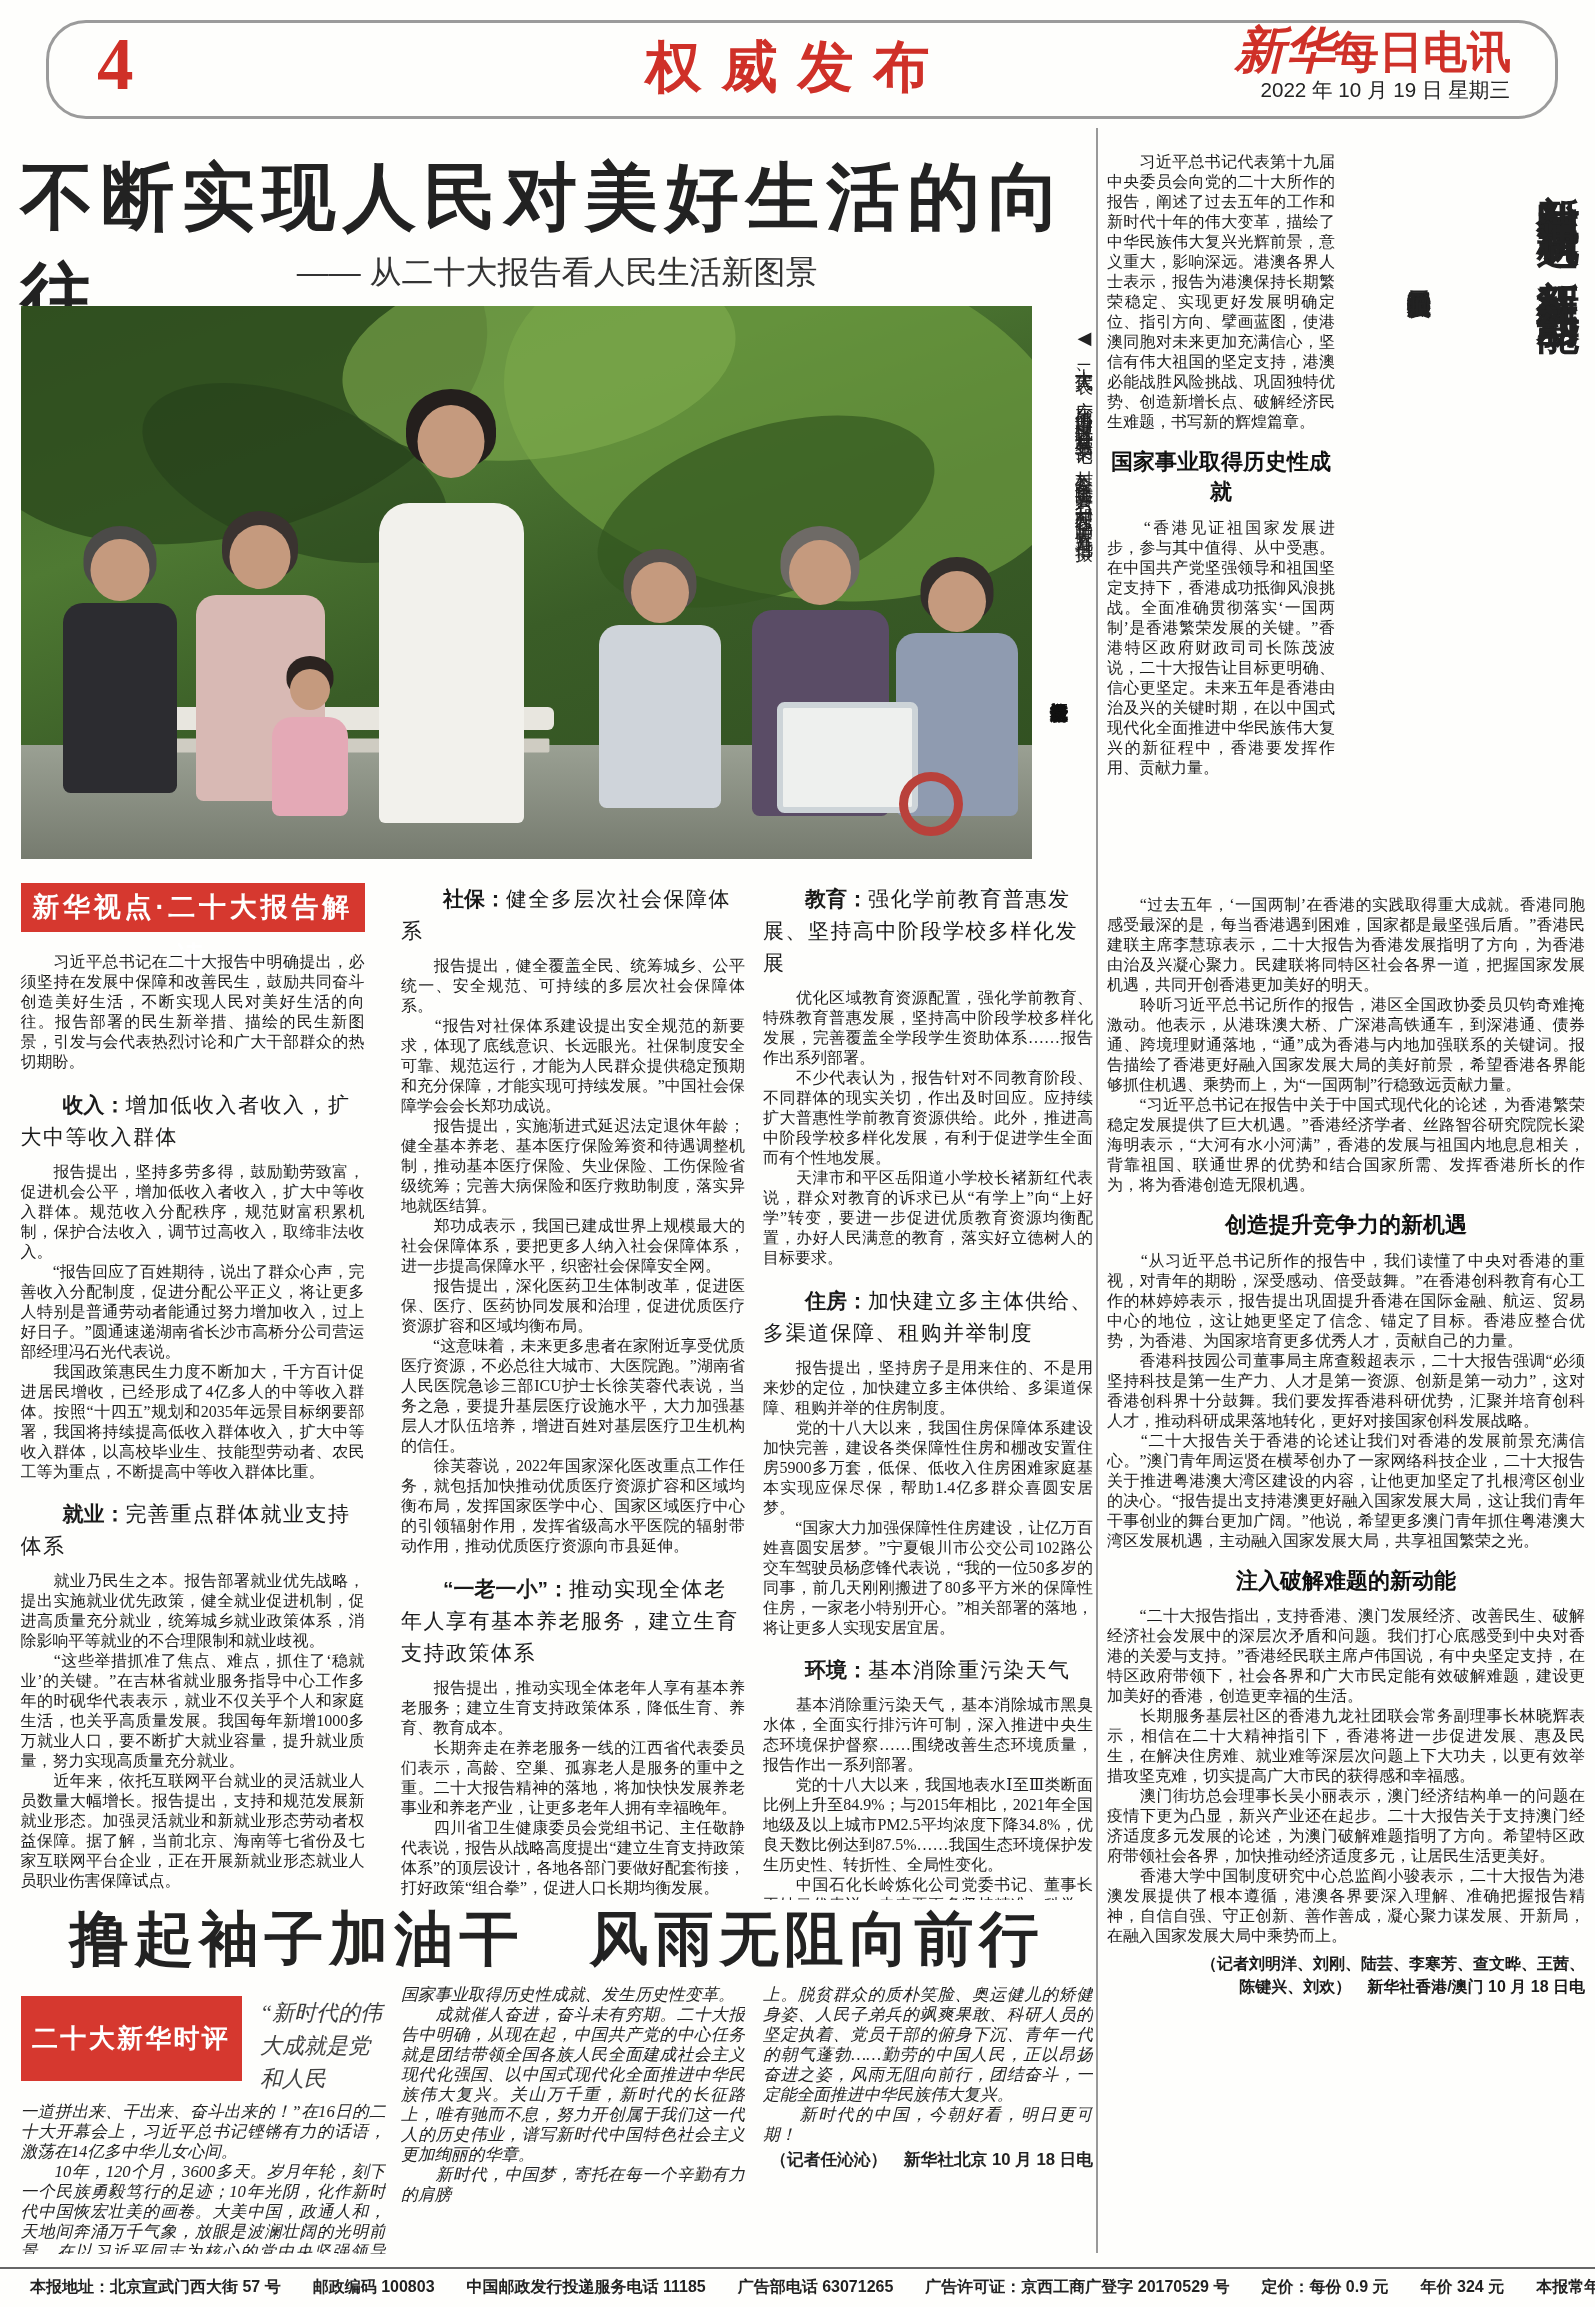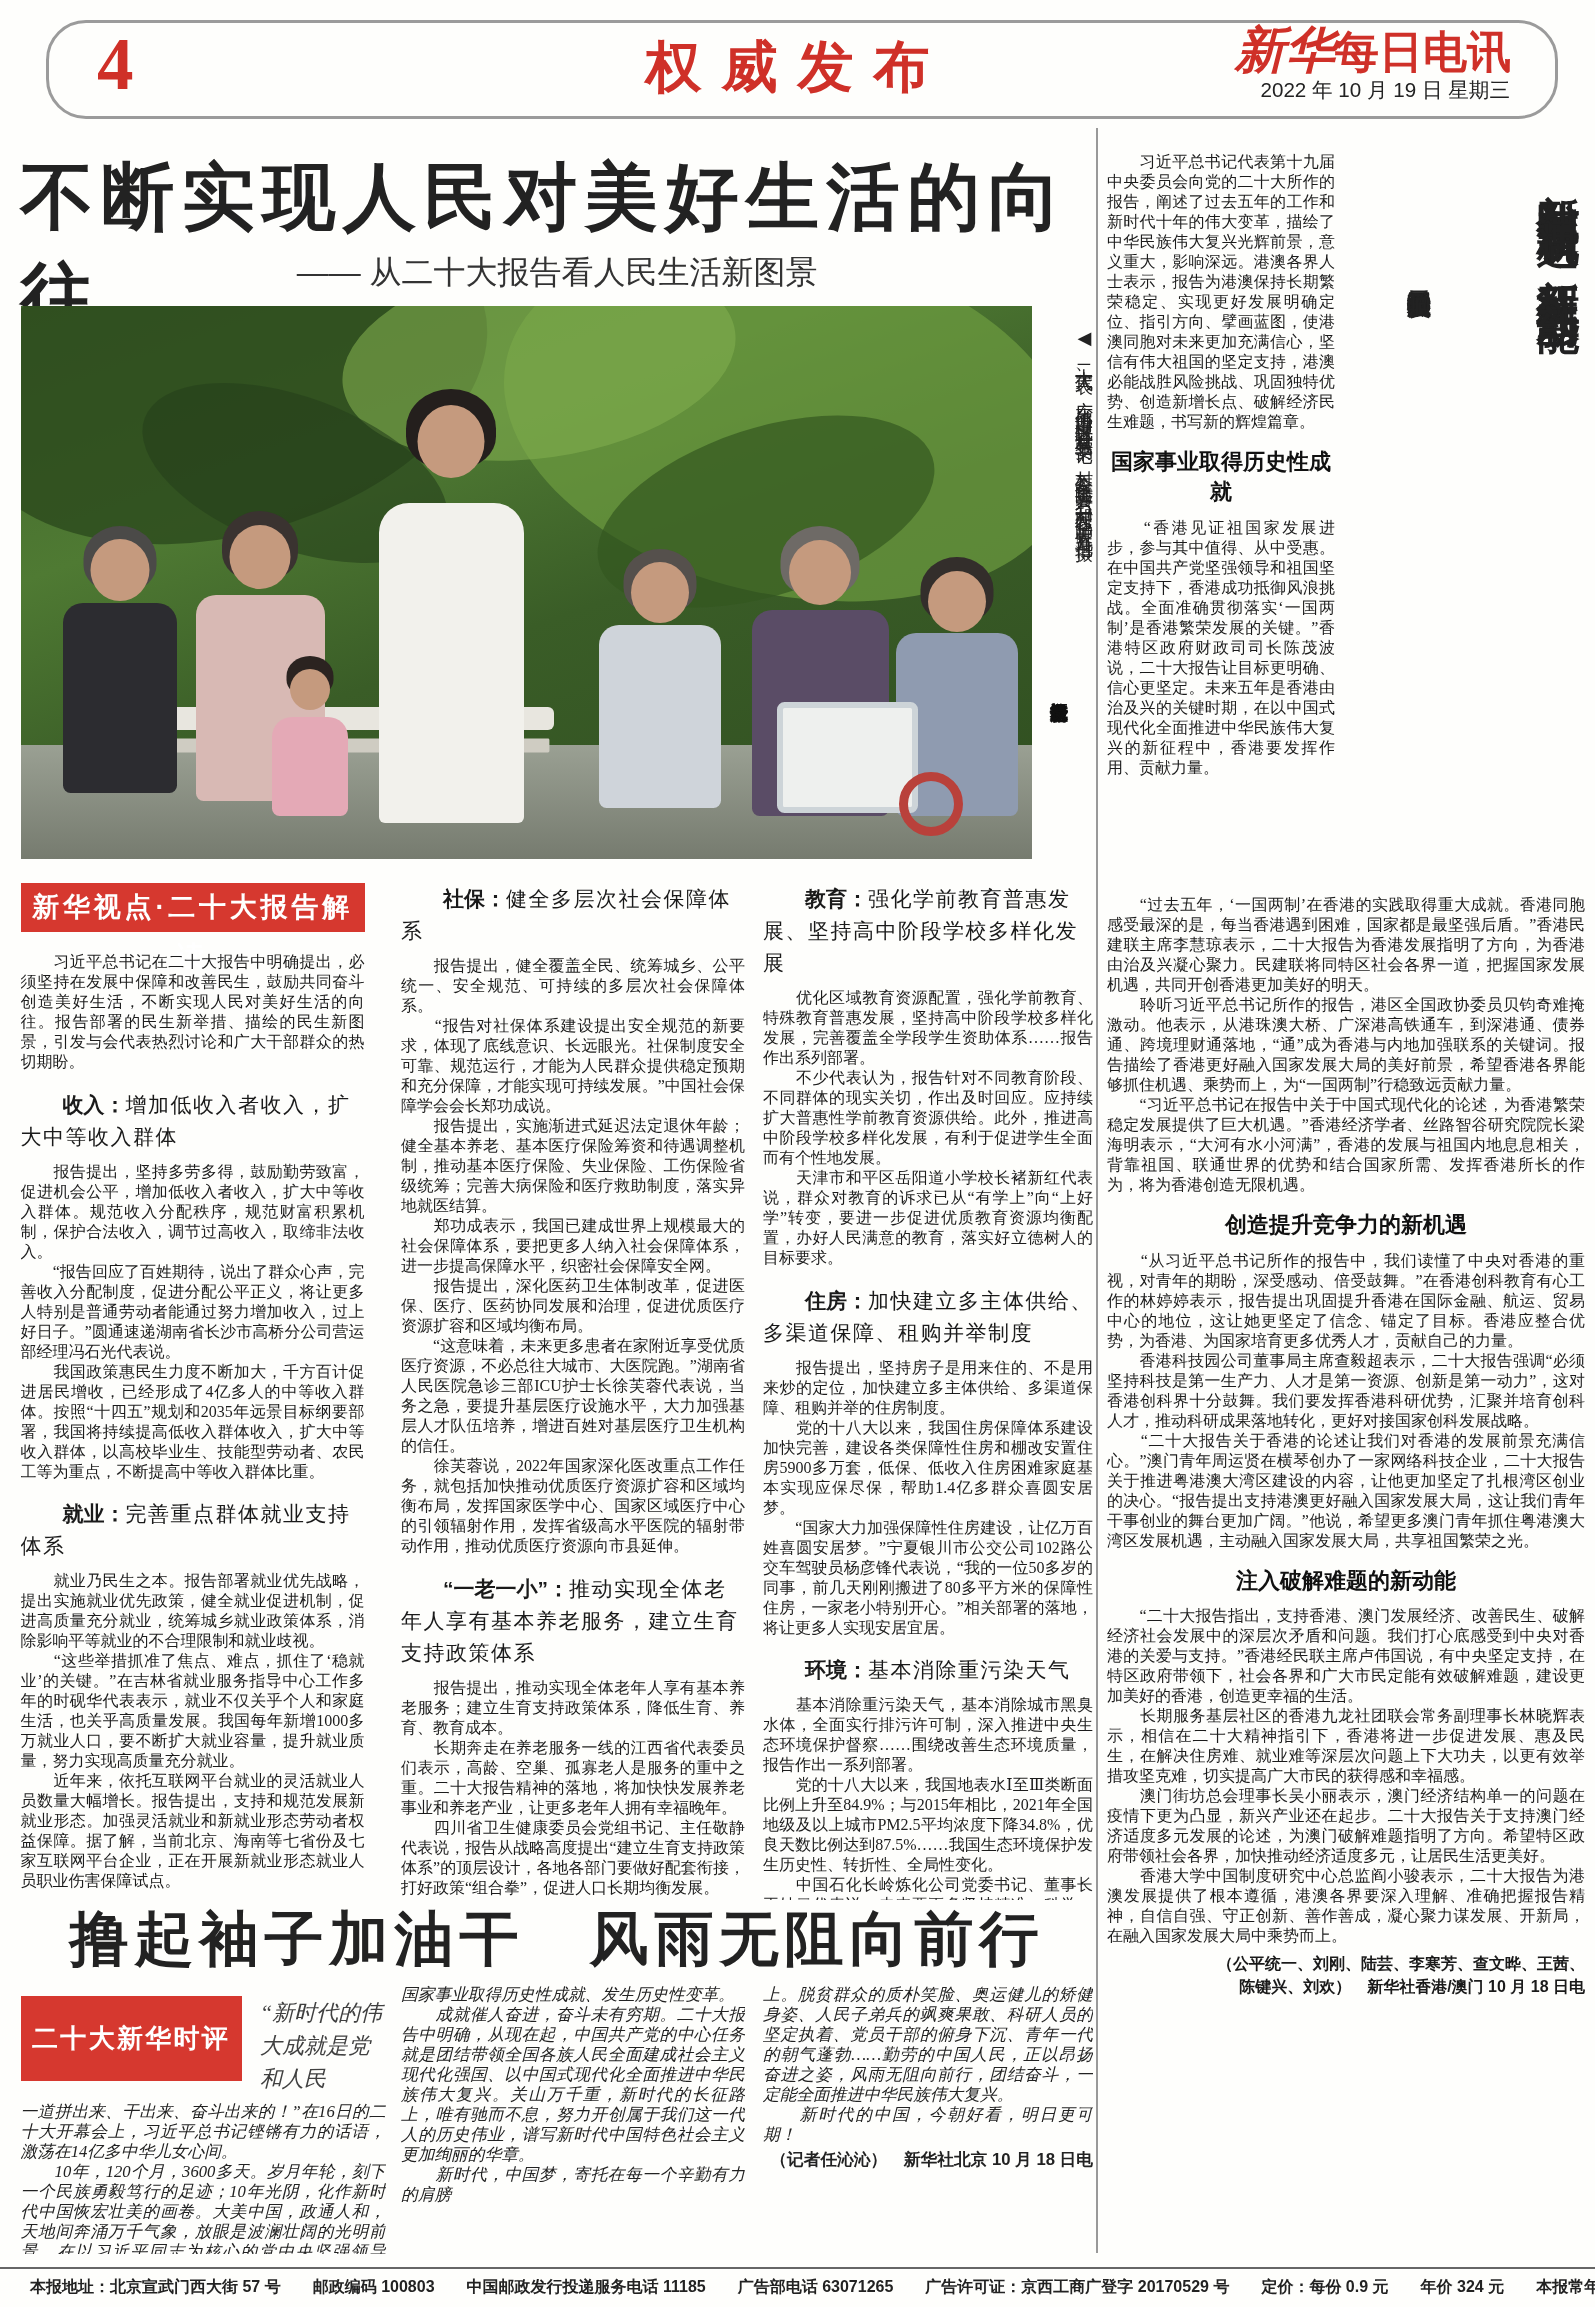--- a/index.html
+++ b/index.html
@@ -164,21 +164,21 @@
     <div class="subhead-c">创造提升竞争力的新机遇</div>
     <div class="flow">　　“从习近平总书记所作的报告中，我们读懂了中央对香港的重视，对青年的期盼，深受感动、倍受鼓舞。”在香港创科教育有心工作的林婷婷表示，报告提出巩固提升香港在国际金融、航运、贸易中心的地位，这让她更坚定了信念、锚定了目标。香港应整合优势，为香港、为国家培育更多优秀人才，贡献自己的力量。
 　　香港科技园公司董事局主席查毅超表示，二十大报告强调“必须坚持科技是第一生产力、人才是第一资源、创新是第一动力”，这对香港创科界十分鼓舞。我们要发挥香港科研优势，汇聚并培育创科人才，推动科研成果落地转化，更好对接国家创科发展战略。
 　　“二十大报告关于香港的论述让我们对香港的发展前景充满信心。”澳门青年周运贤在横琴创办了一家网络科技企业，二十大报告关于推进粤港澳大湾区建设的内容，让他更加坚定了扎根湾区创业的决心。“报告提出支持港澳更好融入国家发展大局，这让我们青年干事创业的舞台更加广阔。”他说，希望更多澳门青年抓住粤港澳大湾区发展机遇，主动融入国家发展大局，共享祖国繁荣之光。</div>
     <div class="subhead-c">注入破解难题的新动能</div>
     <div class="flow">　　“二十大报告指出，支持香港、澳门发展经济、改善民生、破解经济社会发展中的深层次矛盾和问题。我们打心底感受到中央对香港的关爱与支持。”香港经民联主席卢伟国说，有中央坚定支持，在特区政府带领下，社会各界和广大市民定能有效破解难题，建设更加美好的香港，创造更幸福的生活。
 　　长期服务基层社区的香港九龙社团联会常务副理事长林晓辉表示，相信在二十大精神指引下，香港将进一步促进发展、惠及民生，在解决住房难、就业难等深层次问题上下大功夫，以更有效举措攻坚克难，切实提高广大市民的获得感和幸福感。
 　　澳门街坊总会理事长吴小丽表示，澳门经济结构单一的问题在疫情下更为凸显，新兴产业还在起步。二十大报告关于支持澳门经济适度多元发展的论述，为澳门破解难题指明了方向。希望特区政府带领社会各界，加快推动经济适度多元，让居民生活更美好。
 　　香港大学中国制度研究中心总监阎小骏表示，二十大报告为港澳发展提供了根本遵循，港澳各界要深入理解、准确把握报告精神，自信自强、守正创新、善作善成，凝心聚力谋发展、开新局，在融入国家发展大局中乘势而上。</div>
     <div class="sb-byline">
-      <div>（公平统一、刘刚、陆芸、李寒芳、查文晔、王茜、</div>
+      <div>（记者刘明洋、刘刚、陆芸、李寒芳、查文晔、王茜、</div>
       <div>陈键兴、刘欢）　新华社香港/澳门 10 月 18 日电</div>
     </div>
   </div>
 
   <div class="jd-col" id="jd1">
     <div id="jd-box">新华视点·二十大报告解读</div>
     <div class="flow">　　习近平总书记在二十大报告中明确提出，必须坚持在发展中保障和改善民生，鼓励共同奋斗创造美好生活，不断实现人民对美好生活的向往。报告部署的民生新举措、描绘的民生新图景，引发与会代表热烈讨论和广大干部群众的热切期盼。</div>
     <div class="news-head">
       <span class="lbl">收入：</span><span class="rst">增加低收入者收入，扩大中等收入群体</span>
     </div>

